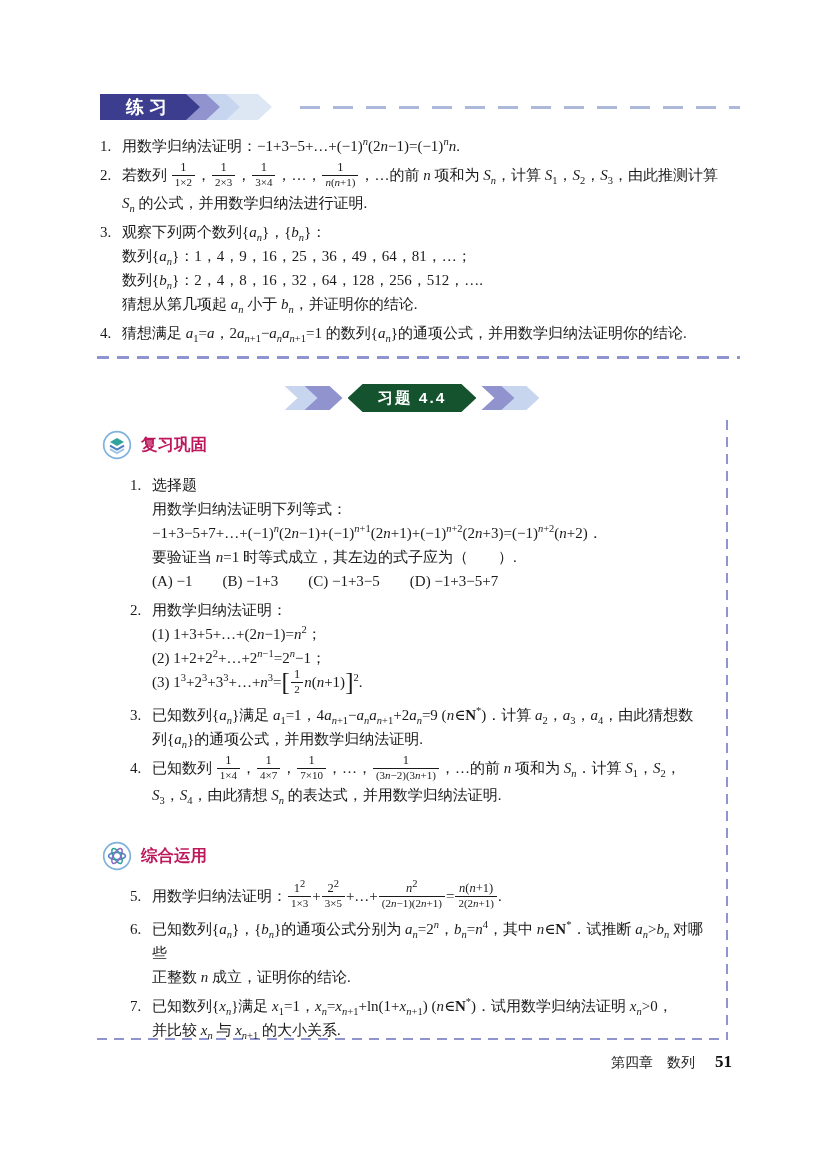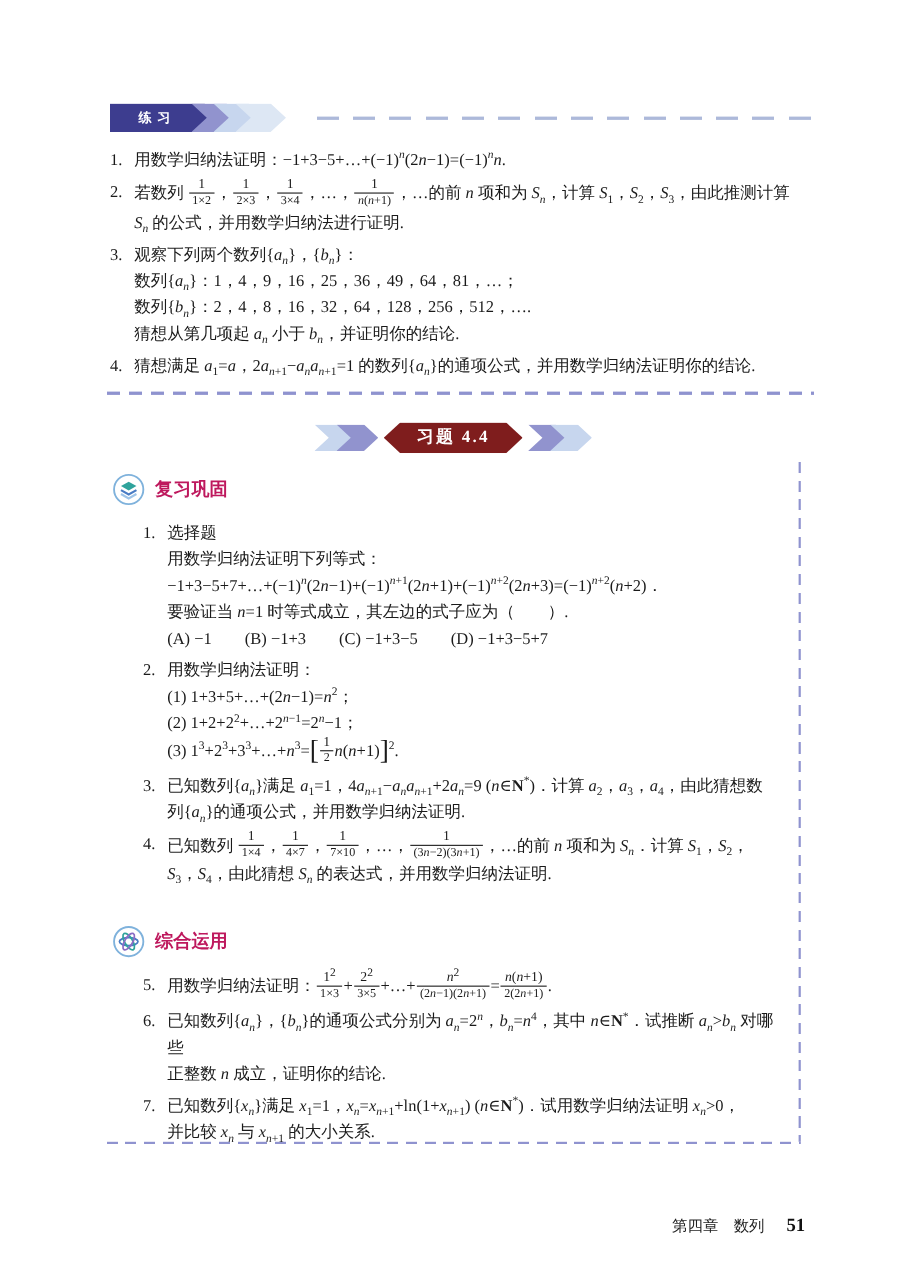--- a/index.html
+++ b/index.html
@@ -4,21 +4,21 @@
 <style>
   html,body{margin:0;padding:0;background:#e8e8e8;}
   .page{
     width:824px;height:1152px;position:relative;background:#ffffff;overflow:hidden;
     font-family:"Liberation Serif","DejaVu Serif",serif;color:#1a1a1a;font-size:15px;
   }
   
   .practice-banner{position:absolute;top:94px;left:100px;right:84px;height:26px;display:flex;align-items:center;}
   .pb-main{
     background:#3d3d8f;color:#fff;font-family:Liberation Sans, sans-serif;font-weight:bold;
-    font-size:12px;height:26px;line-height:26px;padding:0 40px 0 26px;letter-spacing:5px;
+    font-size:18px;height:26px;line-height:26px;padding:0 40px 0 26px;letter-spacing:5px;
     clip-path:polygon(0 0,calc(100% - 14px) 0,100% 50%,calc(100% - 14px) 100%,0 100%);
   }
   .chev{width:46px;height:26px;flex:none;
     clip-path:polygon(0 0,calc(100% - 14px) 0,100% 50%,calc(100% - 14px) 100%,0 100%,14px 50%);}
   .chev.sm{width:38px;height:24px;
     clip-path:polygon(0 0,calc(100% - 13px) 0,100% 50%,calc(100% - 13px) 100%,0 100%,13px 50%);}
   .c-purple{background:#9193ce;}
   .c-blue{background:#c7d6ee;}
   .c-pale{background:#dde7f4;}
   .ov{margin-left:-26px;}
@@ -38,32 +38,32 @@
   .bigbr{font-size:25px;vertical-align:-3px;}
   
   .divider{position:absolute;top:356px;left:97px;right:84px;height:3px;
     background:repeating-linear-gradient(90deg,#8f93cf 0 12px,transparent 12px 20px);}
   .vborder{position:absolute;top:420px;bottom:114px;right:96px;width:2px;
     background:repeating-linear-gradient(180deg,#8f93cf 0 10px,transparent 10px 17px);}
   .bborder{position:absolute;left:97px;right:96px;top:1038px;height:2px;
     background:repeating-linear-gradient(90deg,#8f93cf 0 10px,transparent 10px 17px);}
   
   .extitle-row{position:absolute;top:384px;left:0;width:100%;height:28px;display:flex;justify-content:center;align-items:center;}
-  .hex{background:#7f1d1d;color:#fff;font-family:Liberation Serif, serif;font-weight:bold;
+  .hex{background:#14532d;color:#fff;font-family:Liberation Sans, sans-serif;font-weight:bold;
     font-size:15.5px;height:28px;line-height:28px;padding:0 30px;margin:0 5px;letter-spacing:2px;
     clip-path:polygon(15px 0,calc(100% - 15px) 0,100% 50%,calc(100% - 15px) 100%,15px 100%,0 50%);}
   
   .exbox{position:absolute;top:424px;left:100px;width:616px;}
   .sec-header{display:flex;align-items:center;gap:9px;margin:6px 0 13px 2px;}
   .sec-header.later{margin-top:34px;}
   .sec-icon{width:30px;height:30px;flex:none;}
   .sec-title{font-family:"Liberation Sans",sans-serif;font-weight:bold;font-size:16.5px;color:#be185d;}
   .ex-list{margin-left:30px;margin-bottom:10px;}
   
-  .footer{position:absolute;top:1104px;right:92px;display:flex;align-items:baseline;gap:20px;margin-left:27px;}
+  .footer{position:absolute;top:1052px;right:92px;display:flex;align-items:baseline;gap:20px;margin-left:27px;}
   .footer .chap{font-size:14px;color:#222;}
   .footer .pageno{font-family:Liberation Serif, serif;font-weight:bold;font-size:17px;color:#111;}
 </style>
 </head>
 <body>
 
 <div class="page">
 
   <div class="practice-banner">
     <div class="pb-main">练习</div>

